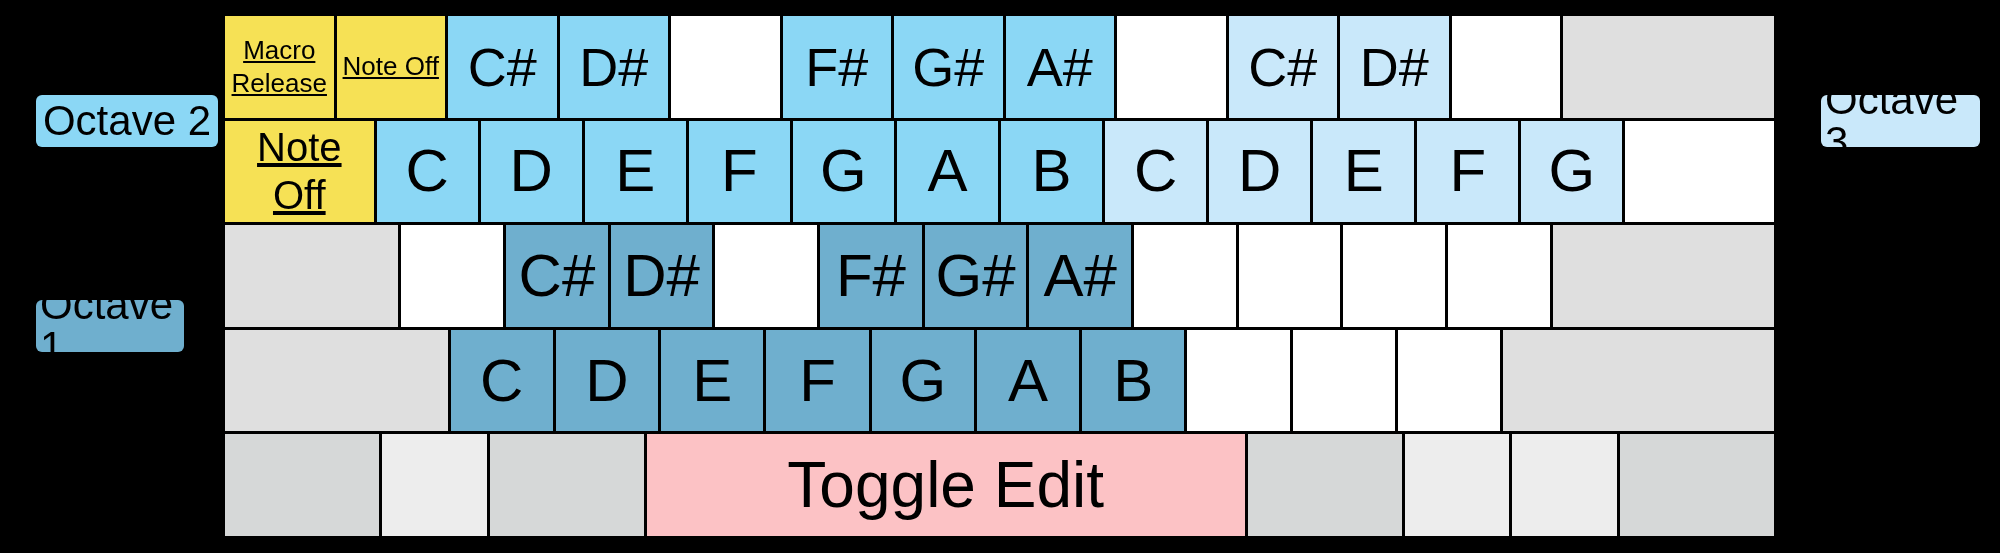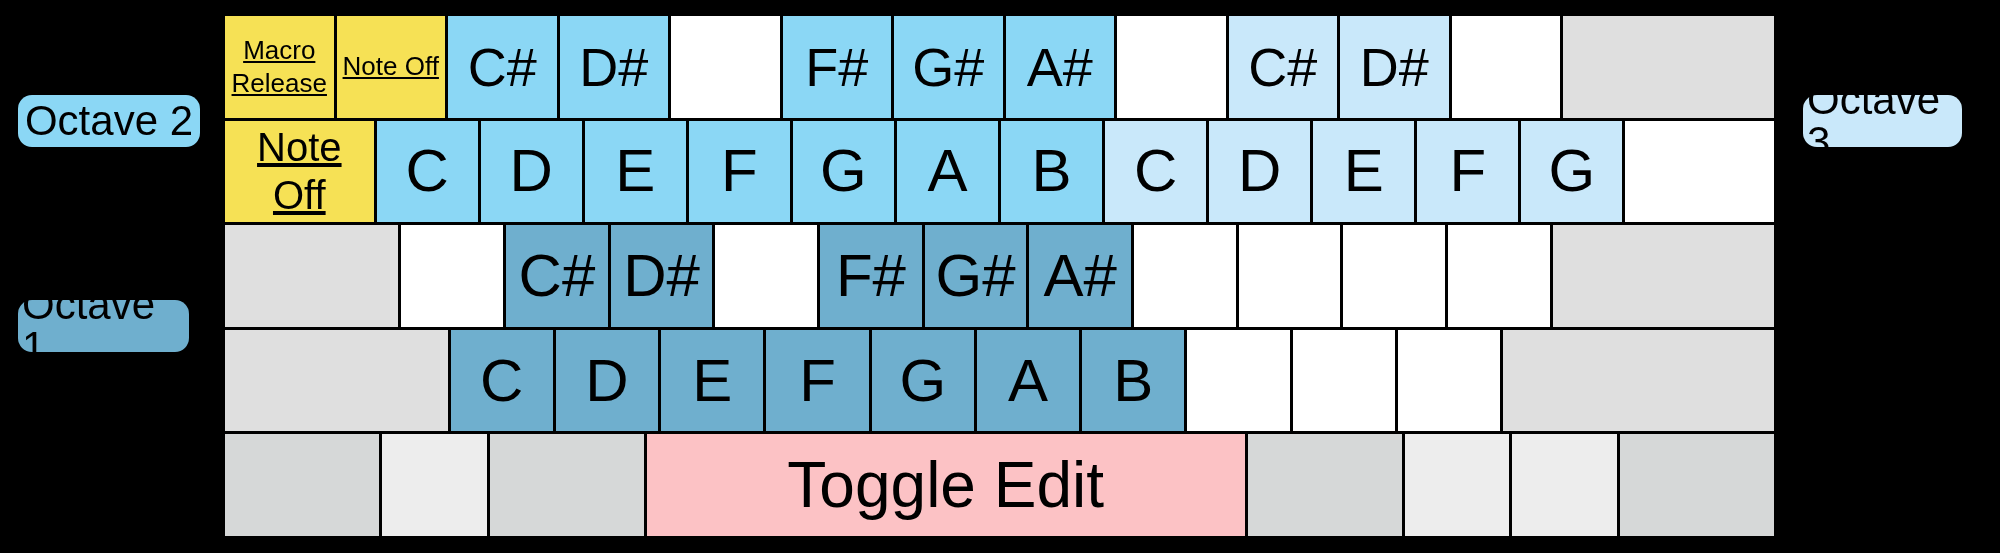--- a/index.html
+++ b/index.html
@@ -70,28 +70,29 @@
   .note   { font-size: 60px; line-height: 1; }
   .toggle { font-size: 64px; line-height: 1; }
 
   
   .pill {
     position: absolute;
     height: 52px;
     display: flex;
     align-items: center;
     justify-content: center;
-    border-radius: 14px;
+    border-radius: 6px;
     font-size: 42px;
     line-height: 1;
     padding: 0 4px;
     box-sizing: border-box;
+    margin-left: 18px;
   }
   .pill-oct2 { left: 18px;   top: 95px;  width: 182px; background: var(--octave2, #8BD7F5); }
-  .pill-oct1 { left: 18px;   top: 300px; width: 171px; background: var(--octave1, #6FAFCE); }
+  .pill-oct1 { left: 18px;   top: 300px; width: 148px; background: var(--octave1, #6FAFCE); }
   .pill-oct3 { left: 1803px; top: 95px;  width: 159px; background: var(--octave3, #C9E8FA); }
 </style>
 </head>
 <body>
 
 <div class="pill pill-oct2">
   <span>Octave 2</span>
 </div>
 <div class="pill pill-oct1">
   <span>Octave 1</span>

